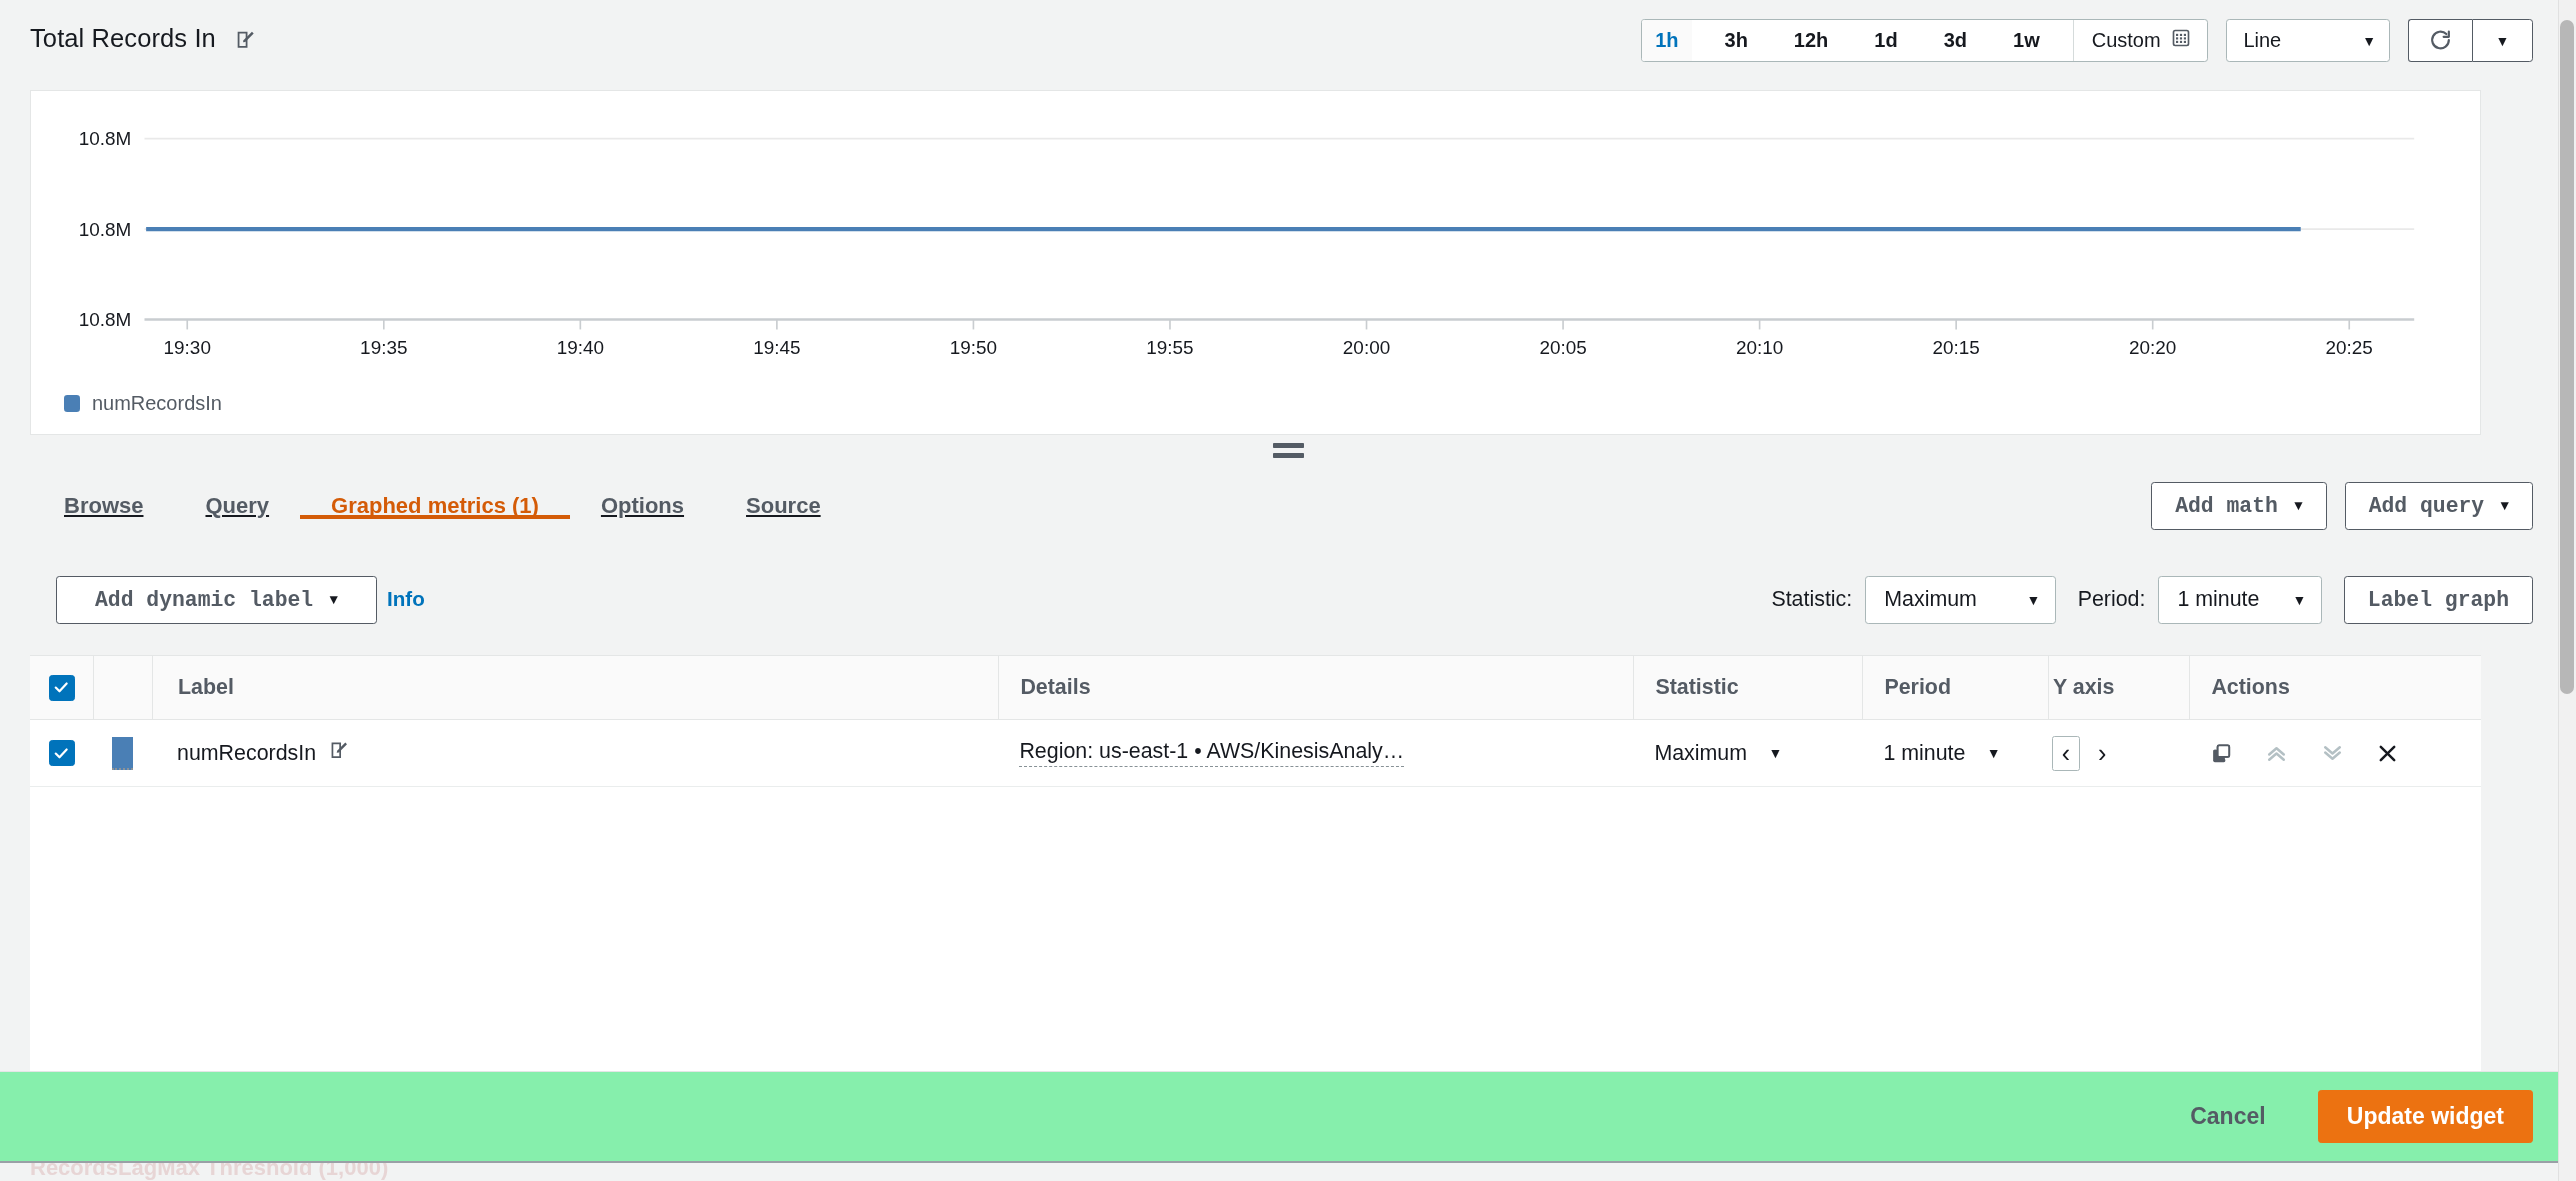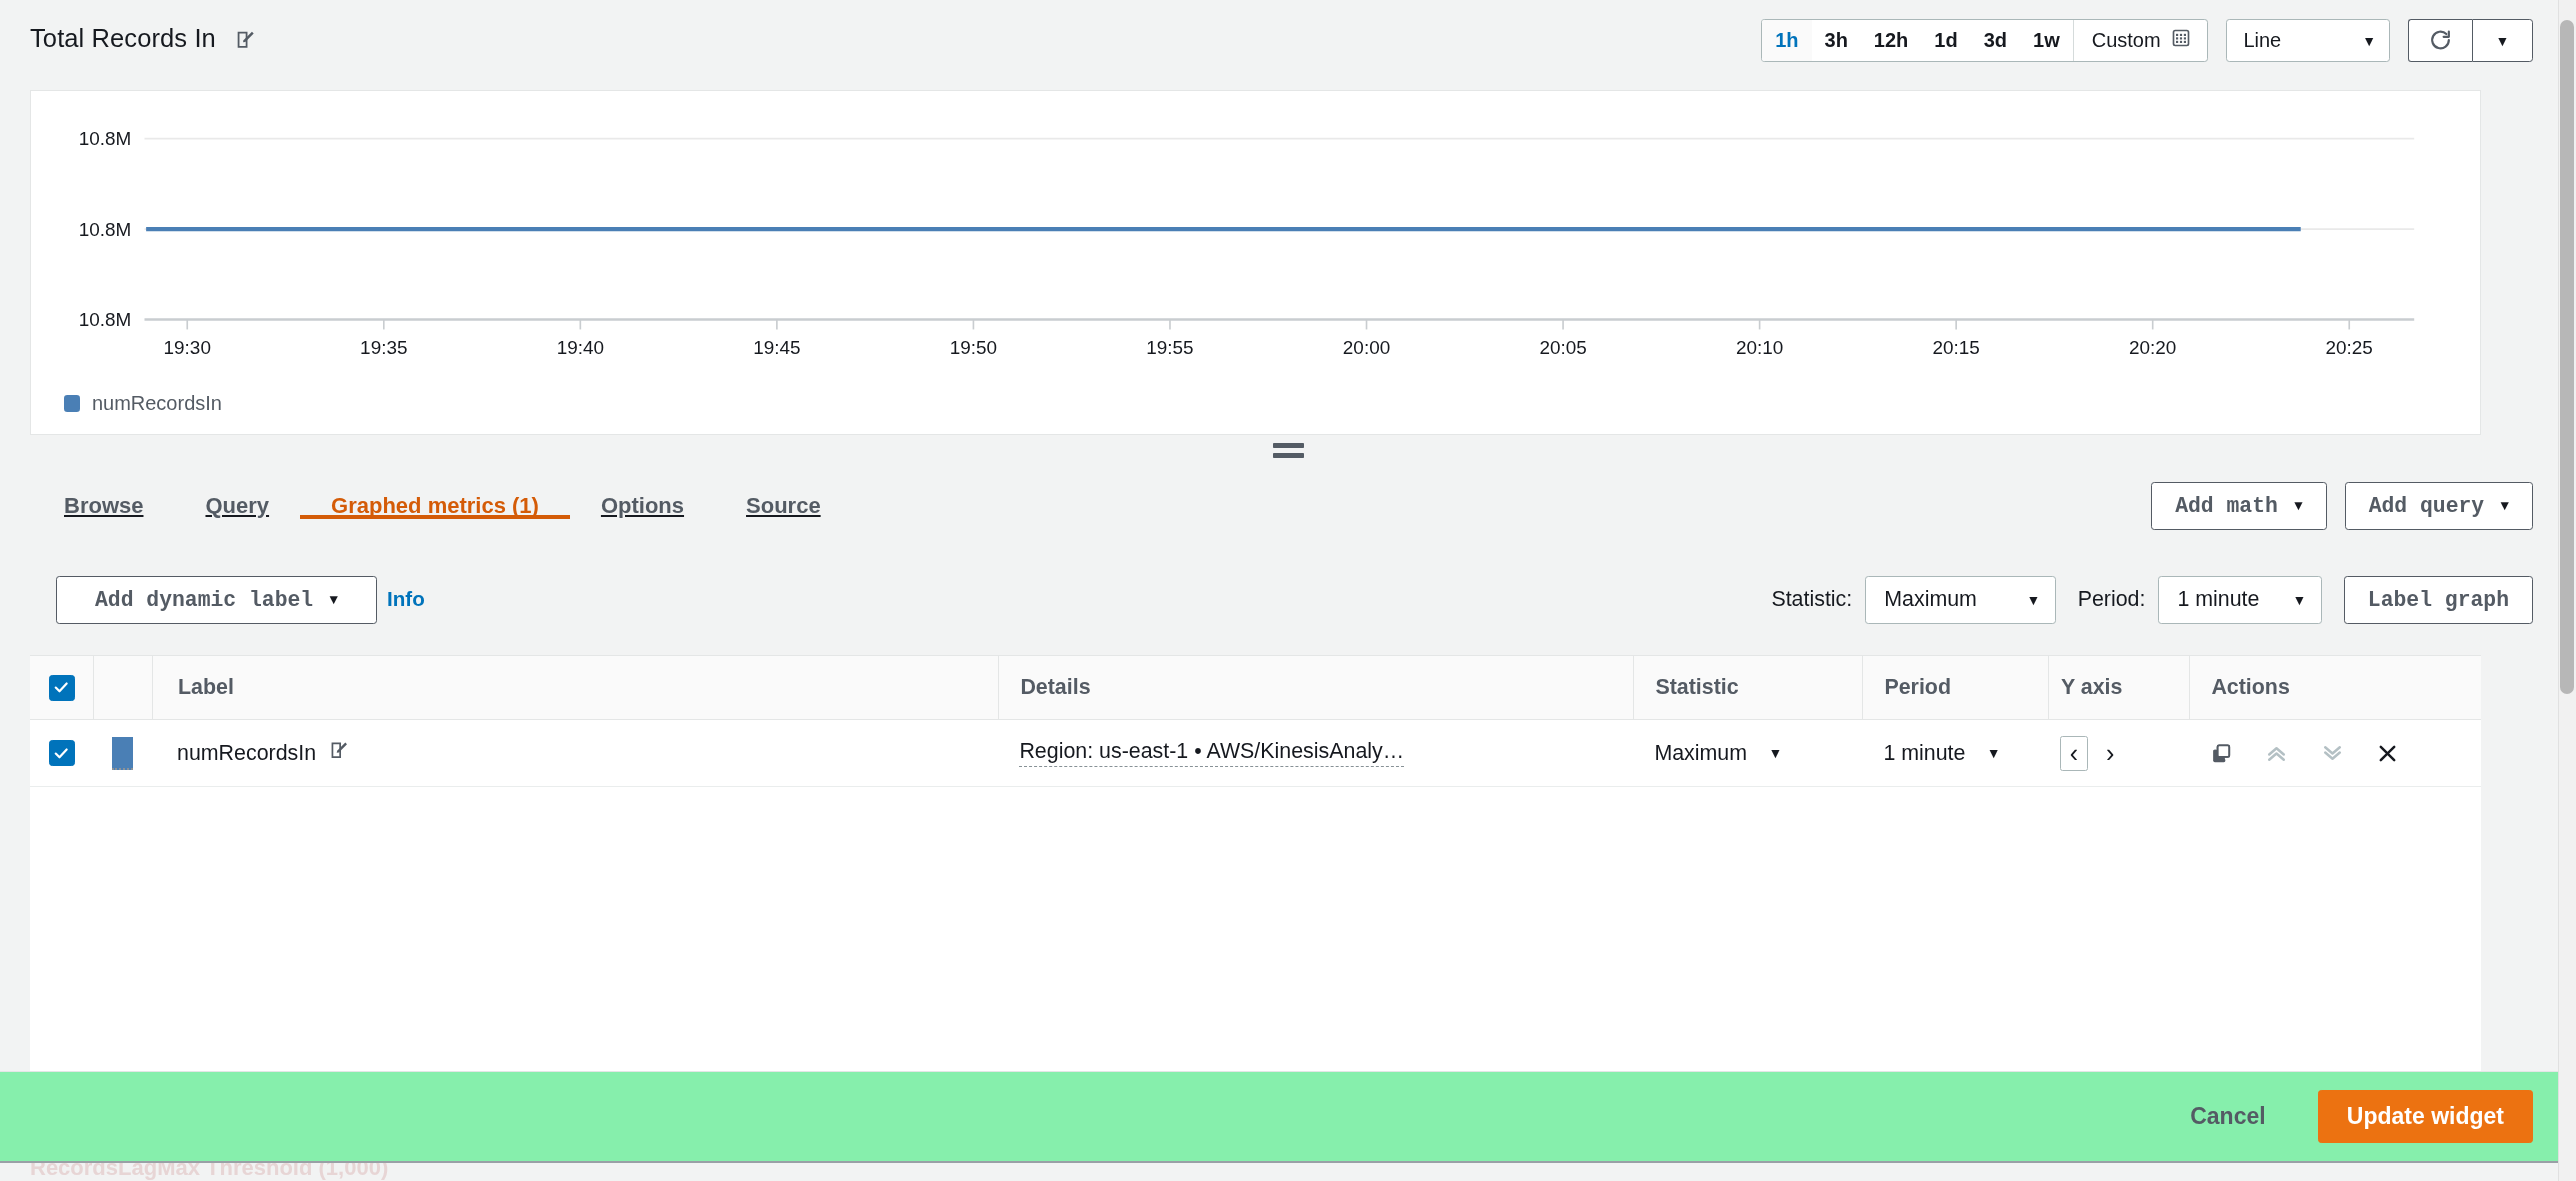--- a/index.html
+++ b/index.html
@@ -46,20 +46,21 @@
   }
 
   
   .range-group {
     display: flex; align-items: stretch;
     background: #fff;
     border: 0.8px solid #aab7b8;
     border-radius: 3.3px;
     height: 43px;
     overflow: hidden;
+    gap: 20px;
   }
   .range-btn {
     display: flex; align-items: center; justify-content: center;
     min-width: 46px; padding: 0 13px;
     font-size: 20px; font-weight: 700;
     color: #16191f; background: #fff;
     cursor: pointer; border: none;
     font-family: inherit;
   }
   .range-btn.active { color: #0073bb; background: #fafafa; }
@@ -220,21 +221,21 @@
     font-size: 21.4px; color: #16191f;
   }
   .cell { display: flex; align-items: center; height: 100%; }
   .cell.sep { border-left: 0.8px solid #e4e6e6; }
   .c-check  { width: 63px; justify-content: center; }
   .c-color  { width: 59px; justify-content: center; }
   .c-label  { width: 846px; padding-left: 25px; }
   .c-details{ width: 635px; padding-left: 21.4px; }
   .c-stat   { width: 229px; padding-left: 21.4px; }
   .c-period { width: 186px; padding-left: 21.4px; }
-  .c-yaxis  { width: 141px; padding-left: 12px; }
+  .c-yaxis  { width: 141px; padding-left: 4px; }
   .c-actions{ flex: 1;      padding-left: 21.4px; }
 
   .checkbox {
     width: 26px; height: 26px; border-radius: 3.3px;
     background: #0073bb; border: 0.8px solid #0073bb;
     display: flex; align-items: center; justify-content: center;
     cursor: pointer;
   }
   .color-swatch {
     width: 21.4px; height: 33px; background: #4a7fb5;

